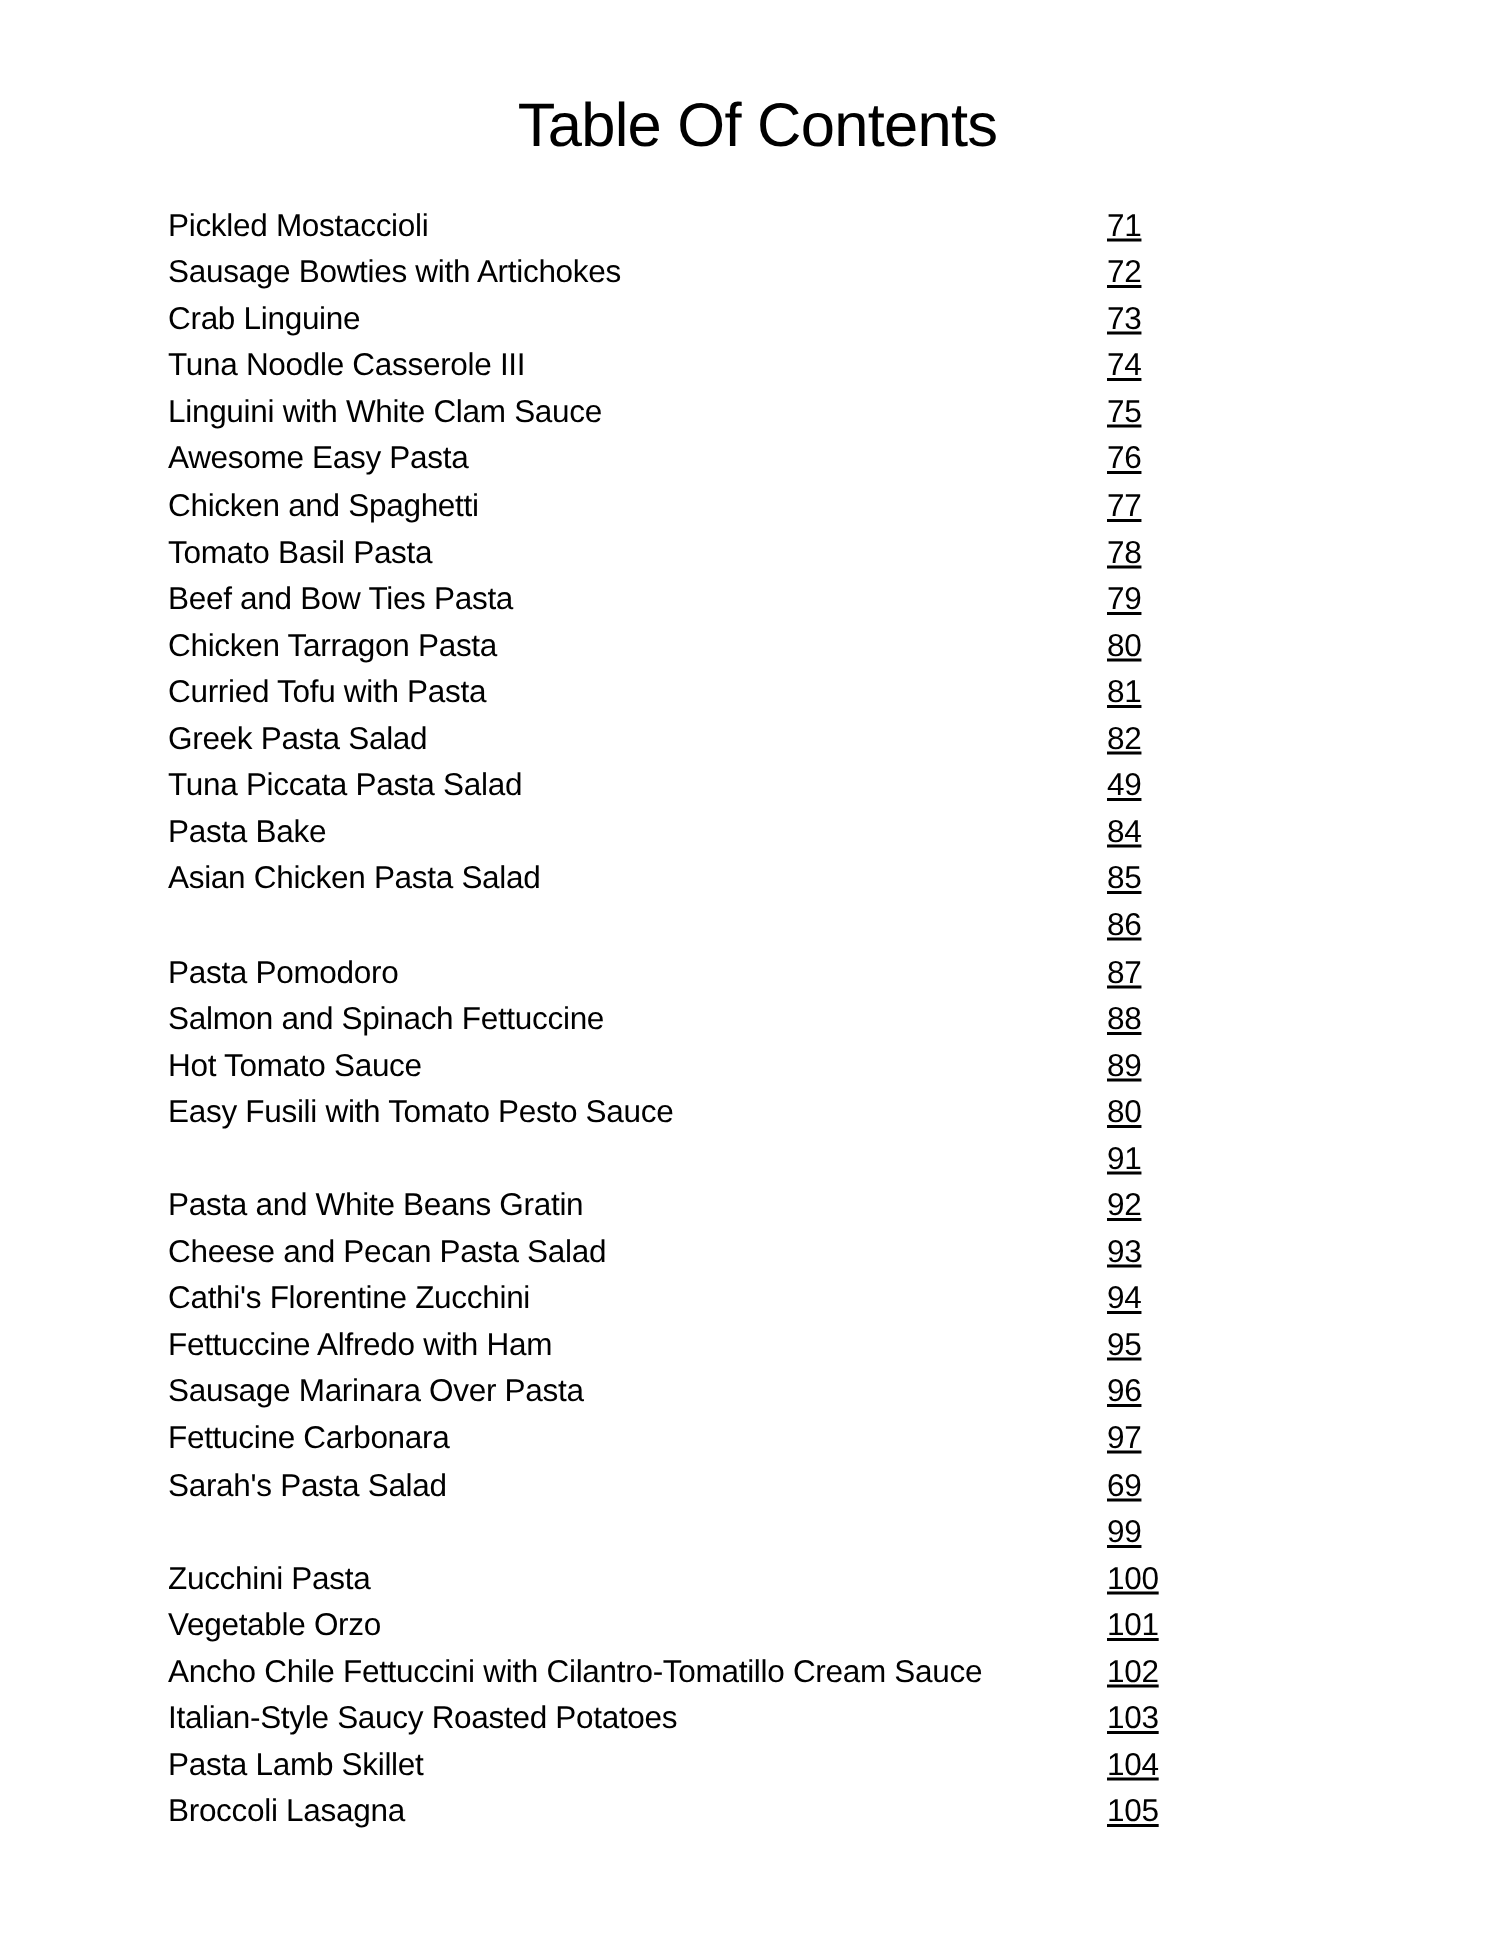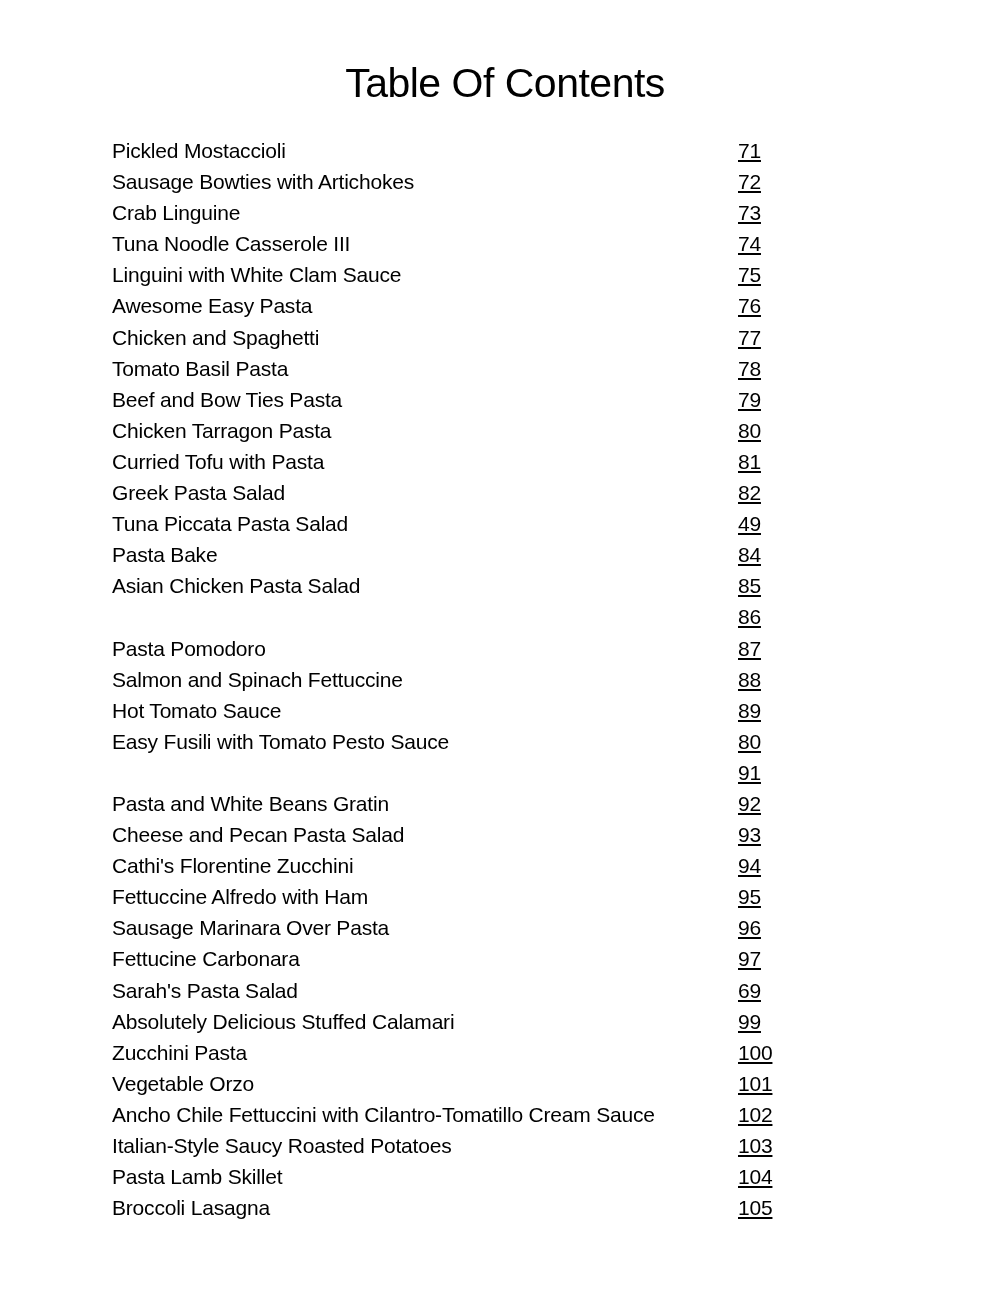--- a/index.html
+++ b/index.html
@@ -168,21 +168,20 @@
     </li>
     <li class="toc-row">
       <span class="toc-title">Fettucine Carbonara</span>
       <span class="toc-page">97</span>
     </li>
     <li class="toc-row">
       <span class="toc-title">Sarah's Pasta Salad</span>
       <span class="toc-page">69</span>
     </li>
     <li class="toc-row">
-      <span class="toc-title">Absolutely Delicious Stuffed Calamari</span>
       <span class="toc-page">99</span>
     </li>
     <li class="toc-row">
       <span class="toc-title">Zucchini Pasta</span>
       <span class="toc-page">100</span>
     </li>
     <li class="toc-row">
       <span class="toc-title">Vegetable Orzo</span>
       <span class="toc-page">101</span>
     </li>

